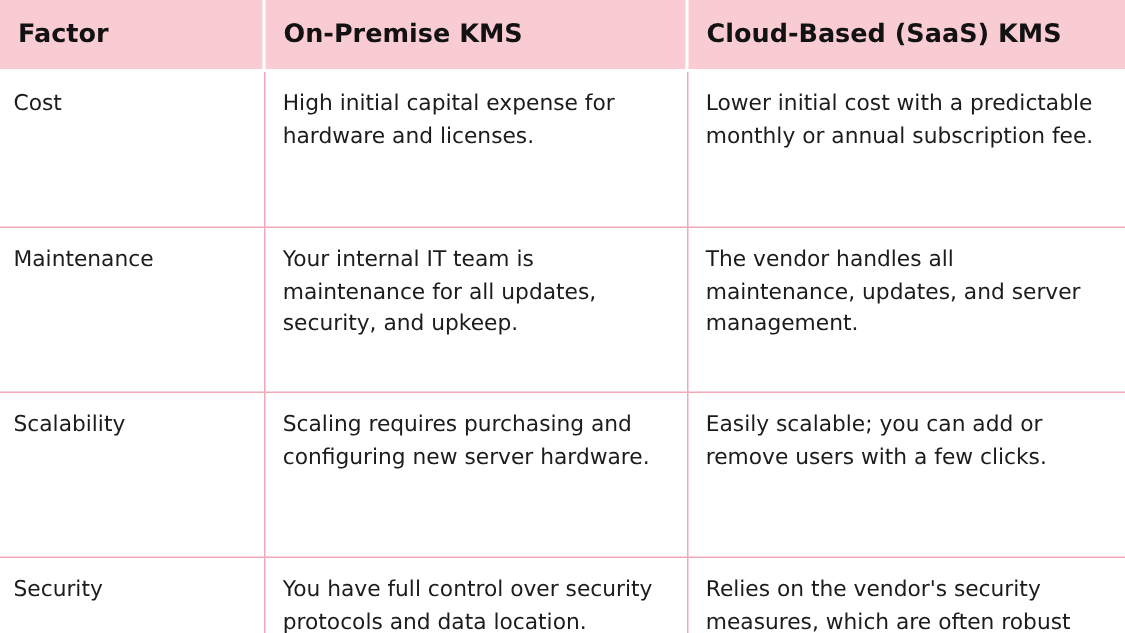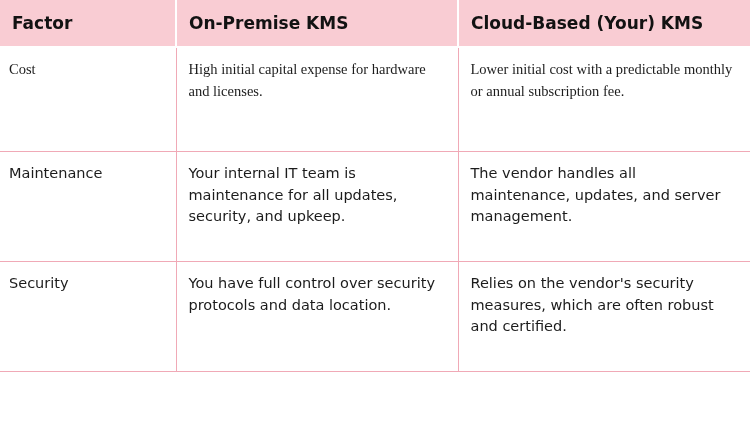--- a/index.html
+++ b/index.html
@@ -56,53 +56,58 @@
   }
   table.comparison tbody td:last-child {
     border-right: none;
   }
   table.comparison tbody tr:last-child td {
     border-bottom: 1.5px solid #f0a9b6;
   }
   table.comparison tbody td.factor-cell {
     padding-left: 9px;
   }
-  .row-cost td { height: 80px; font-family: Liberation Serif, serif; }
+  .row-cost td { height: 80px; }
   .row-maintenance td { height: 86px; }
   .row-scalability td { height: 86px; }
   .row-security td { height: 86px; }
 </style>
 </head>
 <body>
 
 <div class="table-wrap">
   <table class="comparison">
     <colgroup>
       <col class="c1">
       <col class="c2">
       <col class="c3">
     </colgroup>
     <thead>
       <tr>
         <th>Factor</th>
         <th>On-Premise KMS</th>
-        <th>Cloud-Based (Your) KMS</th>
+        <th>Cloud-Based (SaaS) KMS</th>
       </tr>
     </thead>
     <tbody>
       <tr class="row-cost">
         <td class="factor-cell">Cost</td>
         <td>High initial capital expense for hardware and licenses.</td>
         <td>Lower initial cost with a predictable monthly or annual subscription fee.</td>
       </tr>
       <tr class="row-maintenance">
         <td class="factor-cell">Maintenance</td>
         <td>Your internal IT team is maintenance for all updates, security, and upkeep.</td>
         <td>The vendor handles all maintenance, updates, and server management.</td>
       </tr>
+      <tr class="row-scalability">
+        <td class="factor-cell">Scalability</td>
+        <td>Scaling requires purchasing and configuring new server hardware.</td>
+        <td>Easily scalable; you can add or remove users with a few clicks.</td>
+      </tr>
       <tr class="row-security">
         <td class="factor-cell">Security</td>
         <td>You have full control over security protocols and data location.</td>
         <td>Relies on the vendor's security measures, which are often robust and certified.</td>
       </tr>
     </tbody>
   </table>
 </div>
 
 </body></html>

